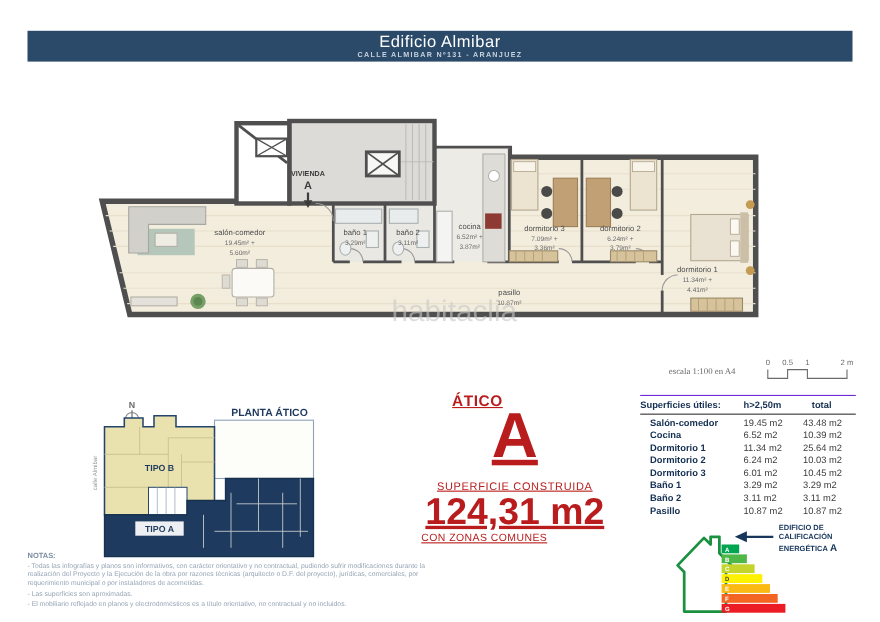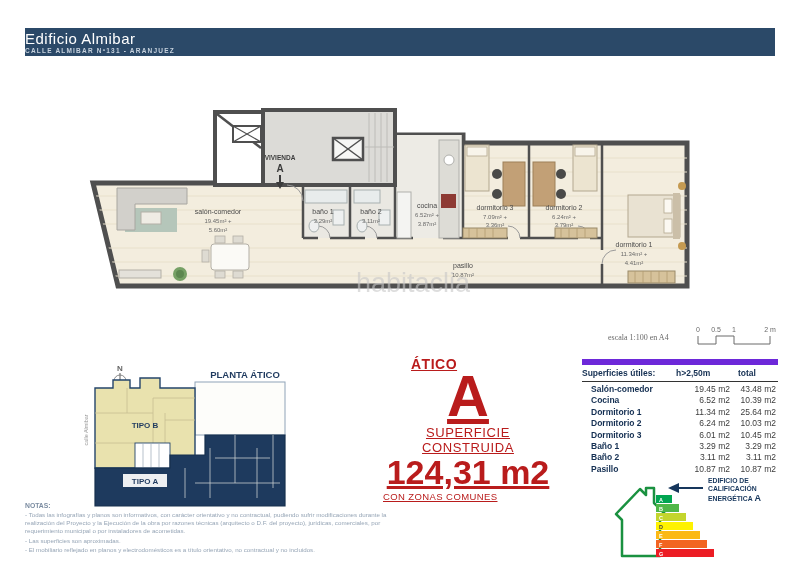--- a/index.html
+++ b/index.html
@@ -2,47 +2,47 @@
 <html><head>
 <meta charset="utf-8">
 <style>
   html,body{margin:0;padding:0;}
   body{
     width:800px;height:565px;position:relative;overflow:hidden;
     background:#ffffff;font-family:"Liberation Sans",sans-serif;
   }
   
   .hdr{position:absolute;left:25px;top:28px;width:750px;height:28px;
-    background:#2b4968;color:#fff;}
+    background:#2b4968;color:#fff;text-align:center;}
   .hdr .t{font-size:15px;line-height:16px;padding-top:3px;letter-spacing:.5px;}
   .hdr .s{font-size:6.5px;font-weight:bold;color:#c7d2de;letter-spacing:1.2px;}
   
   .plan{position:absolute;left:83px;top:100px;}
   .site{position:absolute;left:35px;top:358px;}
   
   .scaletxt{position:absolute;left:608px;top:333px;font-size:8px;color:#6a6a6a;font-family:Liberation Serif, serif;}
   .scalebar{position:absolute;left:692px;top:322px;}
   
   .summary{position:absolute;left:383px;top:356px;width:170px;color:#b91c1c;text-decoration:underline;}
   .summary .atico{font-size:14px;font-weight:bold;margin-left:28px;letter-spacing:.5px;}
   .summary .bigA{font-size:58px;font-weight:bold;text-align:center;line-height:.95;margin-top:-4px;}
-  .summary .l1{font-size:13px;text-align:center;letter-spacing:.6px;margin-top:2px;}
+  .summary .l1{font-size:10px;text-align:center;letter-spacing:.6px;margin-top:14px;}
   .summary .area{font-size:34px;font-weight:bold;text-align:center;line-height:1.05;}
   .summary .l2{font-size:9.5px;text-align:left;letter-spacing:.4px;}
   
   .tbl{position:absolute;left:582px;top:359px;width:196px;font-size:8.5px;}
   .tbl .hrow{display:grid;grid-template-columns:94px 54px 46px;
-    font-weight:bold;color:#142f52;border-top:6px solid #6d28d9;border-bottom:1.5px solid #333;
+    font-weight:bold;color:#142f52;border-top:1px solid #6d28d9;border-bottom:1.5px solid #333;
     padding:3px 0 3px 0;}
   .tbl .hrow .c2{text-align:left;}
   .tbl .hrow .c3{padding-left:8px;}
   .tbl .body{margin-top:2px;}
   .tbl .row{display:grid;grid-template-columns:94px 54px 46px;line-height:11.4px;}
   .tbl .row .n{font-weight:bold;color:#142f52;padding-left:9px;}
-  .tbl .row .v{text-align:right;color:#3c3c3c;}
+  .tbl .row .v{color:#3c3c3c;}
   
   .energy{position:absolute;left:606px;top:470px;}
   .enlabel{position:absolute;left:708px;top:477px;width:82px;
     font-size:6.8px;font-weight:bold;color:#16365c;line-height:1.2;}
   .enlabel .big{font-size:9px;margin-left:2px;}
   
   .notes{position:absolute;left:25px;top:502px;width:392px;}
   .notes .nt{font-size:6.8px;font-weight:bold;color:#7b8ca1;margin-bottom:2px;}
   .notes .ni{font-size:6.2px;color:#96a5b6;line-height:1.32;margin-bottom:1px;}
   text{font-family:"Liberation Sans",sans-serif;}

